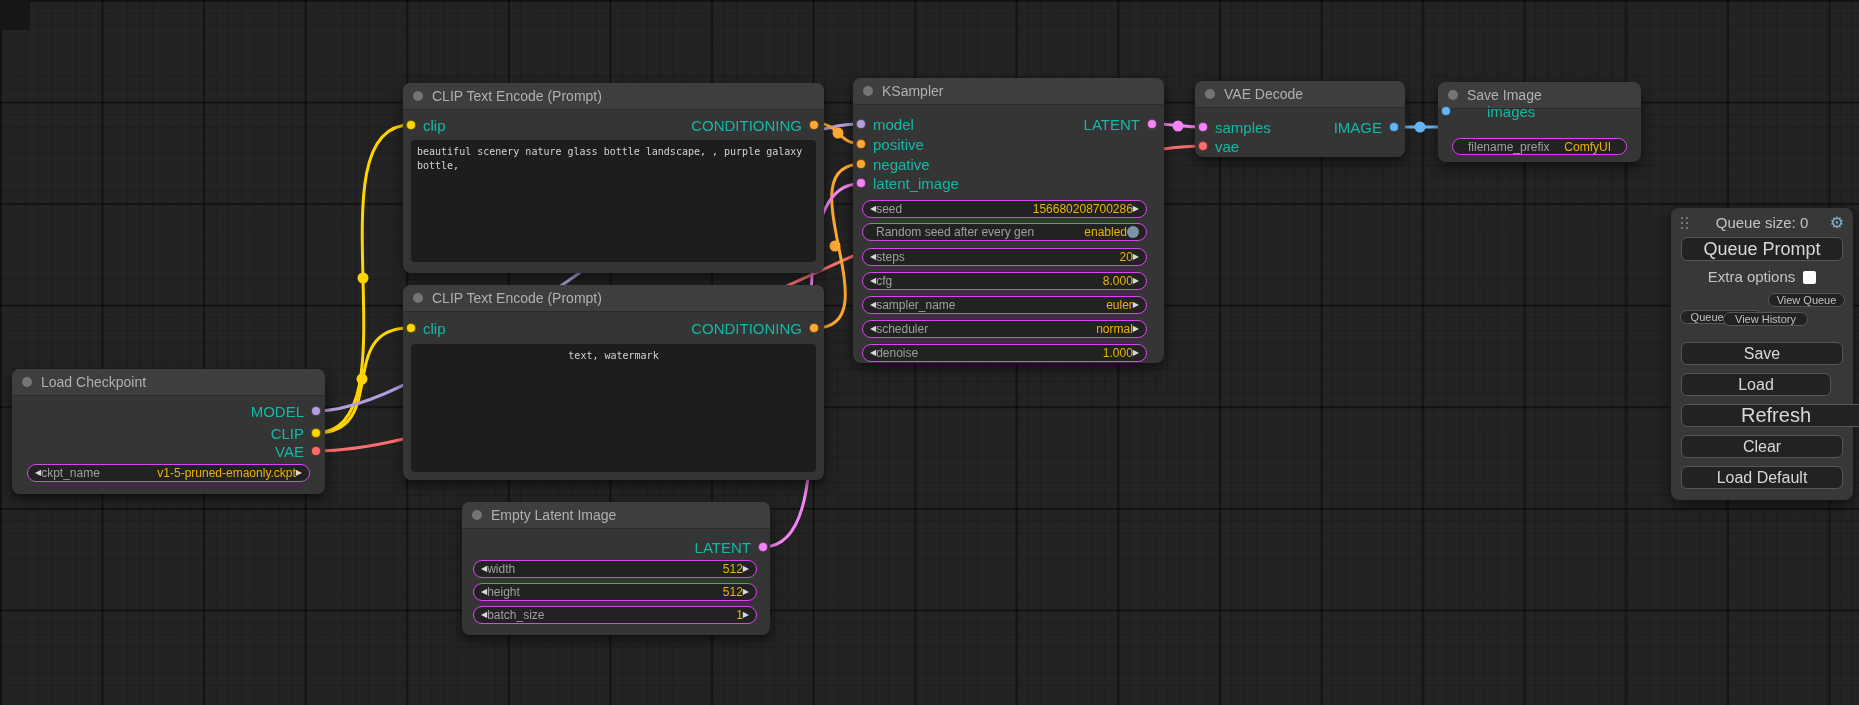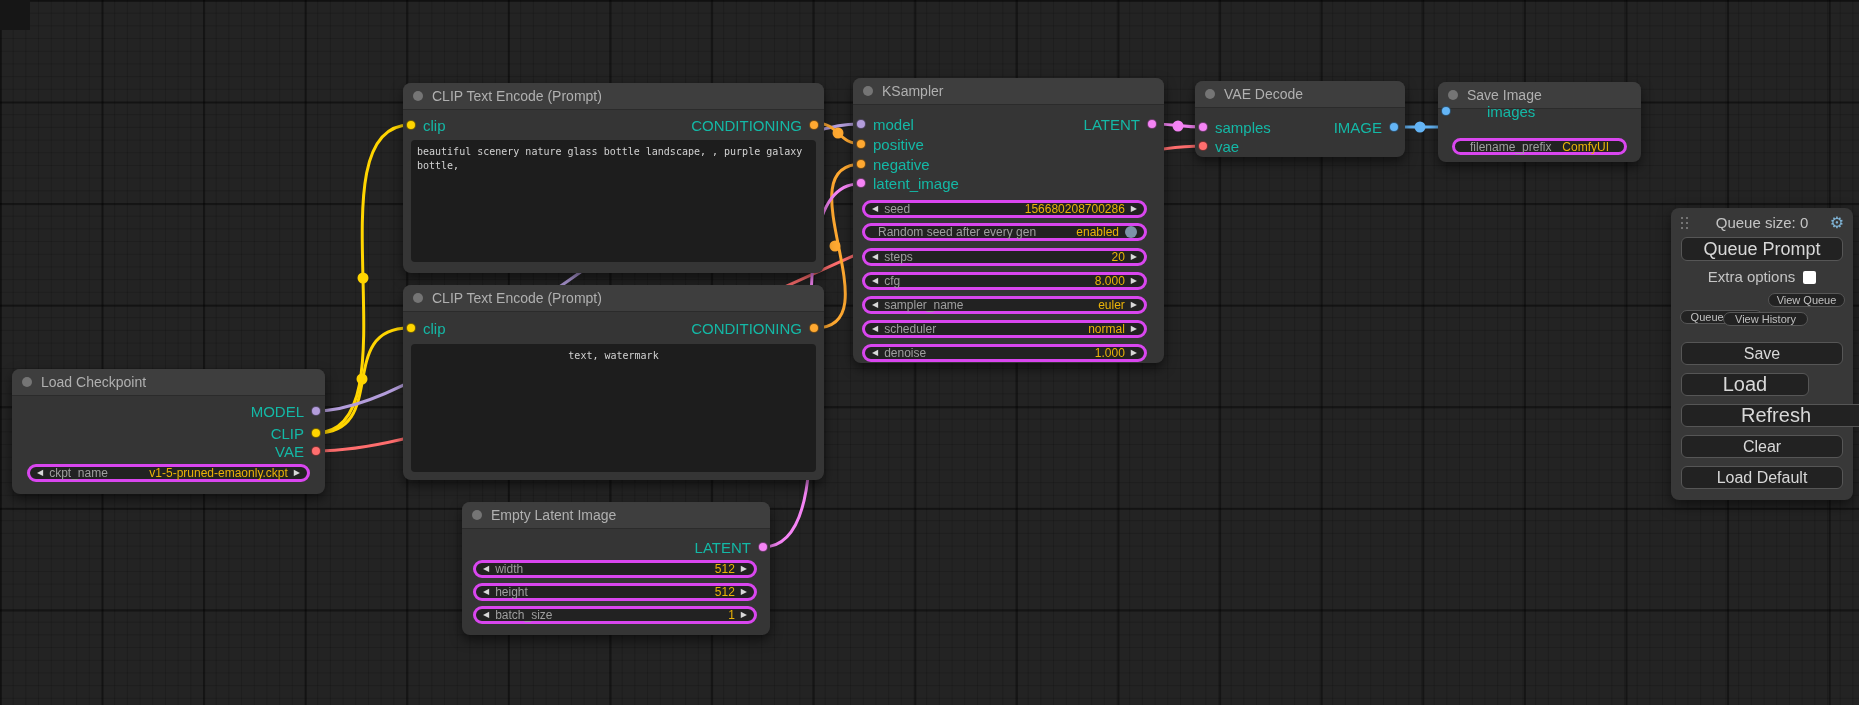--- a/index.html
+++ b/index.html
@@ -23,22 +23,22 @@
     height:26px;line-height:26px;background:#3e3e3e;border-radius:8px 8px 0 0;
     border-bottom:1px solid #2b2b2b;color:#b0b0b0;font-size:14px;
     padding-left:10px;display:flex;align-items:center;gap:9px;white-space:nowrap;
   }
   .tdot{width:10px;height:10px;border-radius:50%;background:#757575;flex:0 0 auto;}
   .port{position:absolute;display:flex;align-items:center;gap:7px;height:14px;font-size:15px;color:#14b8a6;white-space:nowrap;}
   .port.in{left:3px;}
   .port.out{flex-direction:row-reverse;}
   .dot{width:10px;height:10px;border-radius:50%;box-sizing:border-box;border:1px solid rgba(0,0,0,.55);flex:0 0 auto;}
   .widget{
-    position:absolute;height:18px;background:#222;border:3px solid #d946ef;border-radius:10px;
-    display:flex;align-items:center;box-sizing:border-box;padding:0 7px;gap:6px;
+    position:absolute;height:18px;background:#222;border:1px solid #d946ef;border-radius:10px;
+    display:flex;align-items:center;box-sizing:border-box;padding:0 7px;
     font-size:12px;color:#9f9f9f;white-space:nowrap;
   }
   .warr{font-size:8px;color:#d8d8d8;line-height:18px;}
   .wlabel{flex:1 1 auto;overflow:hidden;}
   .wvalue{color:#eab308;}
   .prompt{
     position:absolute;background:#1d1d1d;border:none;border-radius:4px;resize:none;
     font-family:"DejaVu Sans Mono",monospace;font-size:10px;line-height:1.4;color:#d2d2d2;
     padding:5px 6px;box-sizing:border-box;outline:none;
   }
@@ -284,18 +284,18 @@
     <div style="position:absolute;left:0;top:6px;width:100%;text-align:center;font-size:15px;color:#c4c4c4;">Queue size: 0</div>
     <div class="gear" style="color: rgb(127, 179, 213);">⚙</div>
     <div class="qbtn" style="left:10px;top:29px;width:162px;height:24px;font-size:18px;">Queue Prompt</div>
     <div style="position:absolute;left:0;top:60px;width:100%;text-align:center;font-size:15px;color:#c4c4c4;">
       <span>Extra options</span><span class="checkbox"></span>
     </div>
     <div class="qbtn small" style="left:9px;top:102px;width:83px;height:14px;">Queue Front</div>
     <div class="qbtn small" style="left:97px;top:85px;width:77px;height:14px;text-align:center;">View Queue</div>
     <div class="qbtn small" style="left:52px;top:104px;width:85px;height:14px;">View History</div>
     <div class="qbtn" style="left:10px;top:134px;width:162px;height:23px;font-size:16px;">Save</div>
-    <div class="qbtn" style="left:10px;top:165px;width:128px;height:23px;font-size:20px;">Load</div>
+    <div class="qbtn" style="left:10px;top:165px;width:150px;height:23px;font-size:16px;">Load</div>
     <div class="qbtn" style="left:10px;top:196px;width:190px;height:23px;font-size:20px;">Refresh</div>
     <div class="qbtn" style="left:10px;top:227px;width:162px;height:23px;font-size:16px;text-align:center;">Clear</div>
     <div class="qbtn" style="left:10px;top:258px;width:162px;height:23px;font-size:16px;">Load Default</div>
   </div>
 </div>
 
 </body></html>

